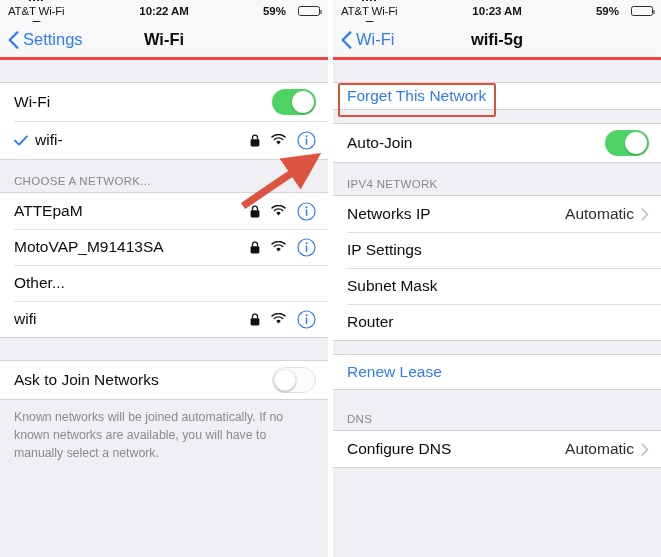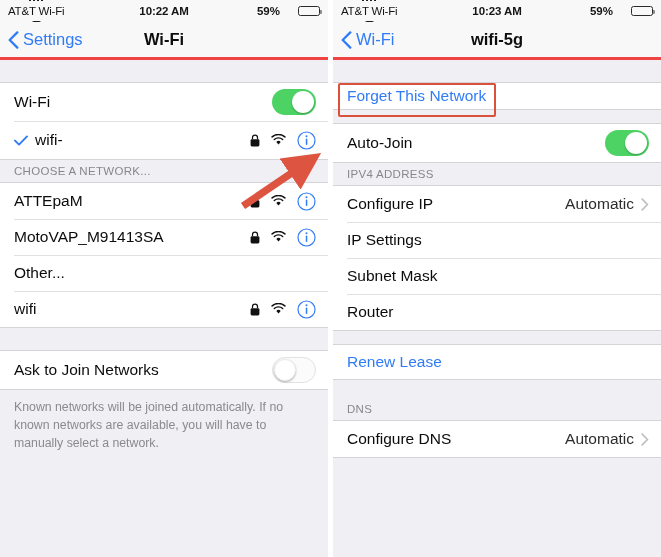--- a/index.html
+++ b/index.html
@@ -27,21 +27,21 @@
   .bars i:nth-child(2){ height: 5px; }
   .bars i:nth-child(3){ height: 7px; }
   .bars i:nth-child(4){ height: 9px; }
   .carrier { font-size: 11.5px; letter-spacing: -.2px; color:#141414; }
   .wifi-glyph { display:inline-block; width: 13px; height: 10px; position: relative; }
   .wifi-glyph svg { position:absolute; left:0; top:0; }
   .sb-time {
     position: absolute; left: 0; right: 0; text-align: center;
     font-size: 11.5px; font-weight: bold; color:#141414; letter-spacing: -.1px;
   }
-  .sb-right { margin-left: auto; display: flex; align-items: center; gap: 18px; z-index:2;}
+  .sb-right { margin-left: auto; display: flex; align-items: center; gap: 12px; z-index:2;}
   .batt-pct { font-size: 11.5px; font-weight: bold; color:#141414; }
   .batt { width: 22px; height: 10px; border: 1.2px solid #2b2b2b; border-radius: 2.5px; position: relative; padding:1px; }
   .batt::after { content:""; position:absolute; right:-3px; top:3px; width:1.8px; height:4px; background:#8c8c8c; border-radius:0 1px 1px 0; }
   .batt-fill { height: 100%; background: #1b1b1b; border-radius: 1px; }
 
   
   .navbar {
     height: 38px; background: #F8F8F8;
     display: flex; align-items: center; position: relative;
     border-bottom: 3px solid #ef4444;
@@ -67,21 +67,21 @@
     content: ""; position: absolute; left: 14px; right: 0; top: 0; height: 1px; background: #E0E0E3;
   }
   .row-label { font-size: 15.5px; color: #0b0b0b; }
   .row-label.blue { color: #2F7CF6; }
   .row-value { margin-left: auto; font-size: 15.5px; color: #2c2c2e; }
   .row-right { margin-left: auto; display: flex; align-items: center; gap: 11px; }
   .sec-header {
     font-size: 11.5px; color: #87878C; letter-spacing: .3px;
     padding: 0 0 5px 14px; display: flex; align-items: flex-end; height: 100%;
   }
-  .sec-head-wrap { height: 22px; display: flex; align-items: flex-end; }
+  .sec-head-wrap { height: 32px; display: flex; align-items: flex-end; }
   .footer-note {
     font-size: 12.3px; color: #8A8A8F; line-height: 1.45;
     padding: 9px 22px 0 14px;
   }
 
   
   .check { width: 14px; margin-right: 7px; display: flex; align-items: center; }
   .row.checked { padding-left: 14px; }
 
   
@@ -332,26 +332,26 @@
           <span class="row-label">Auto-Join</span>
           <span class="row-right">
             <span class="toggle on">
                 <span class="knob"></span>
               </span>
           </span>
         </div>
       </div>
 
       <div class="sec-head-wrap">
-        <div class="sec-header">IPV4 ADDRESS</div>
-      </div>
-
-      <div class="group">
-        <div class="row">
-          <span class="row-label">Configure IP</span>
+        <div class="sec-header">IPV4 NETWORK</div>
+      </div>
+
+      <div class="group">
+        <div class="row">
+          <span class="row-label">Networks IP</span>
           <span class="row-value">Automatic</span>
           <svg class="chev-right" viewBox="0 0 8 13">
               <path d="M1.2 1.2 6.5 6.5 1.2 11.8" stroke="#BFBFC4" stroke-width="1.7" fill="none" stroke-linecap="round" stroke-linejoin="round"></path>
             </svg>
         </div>
         <div class="row">
           <span class="row-label">IP Settings</span>
           <span class="row-value"></span>
         </div>
         <div class="row">

